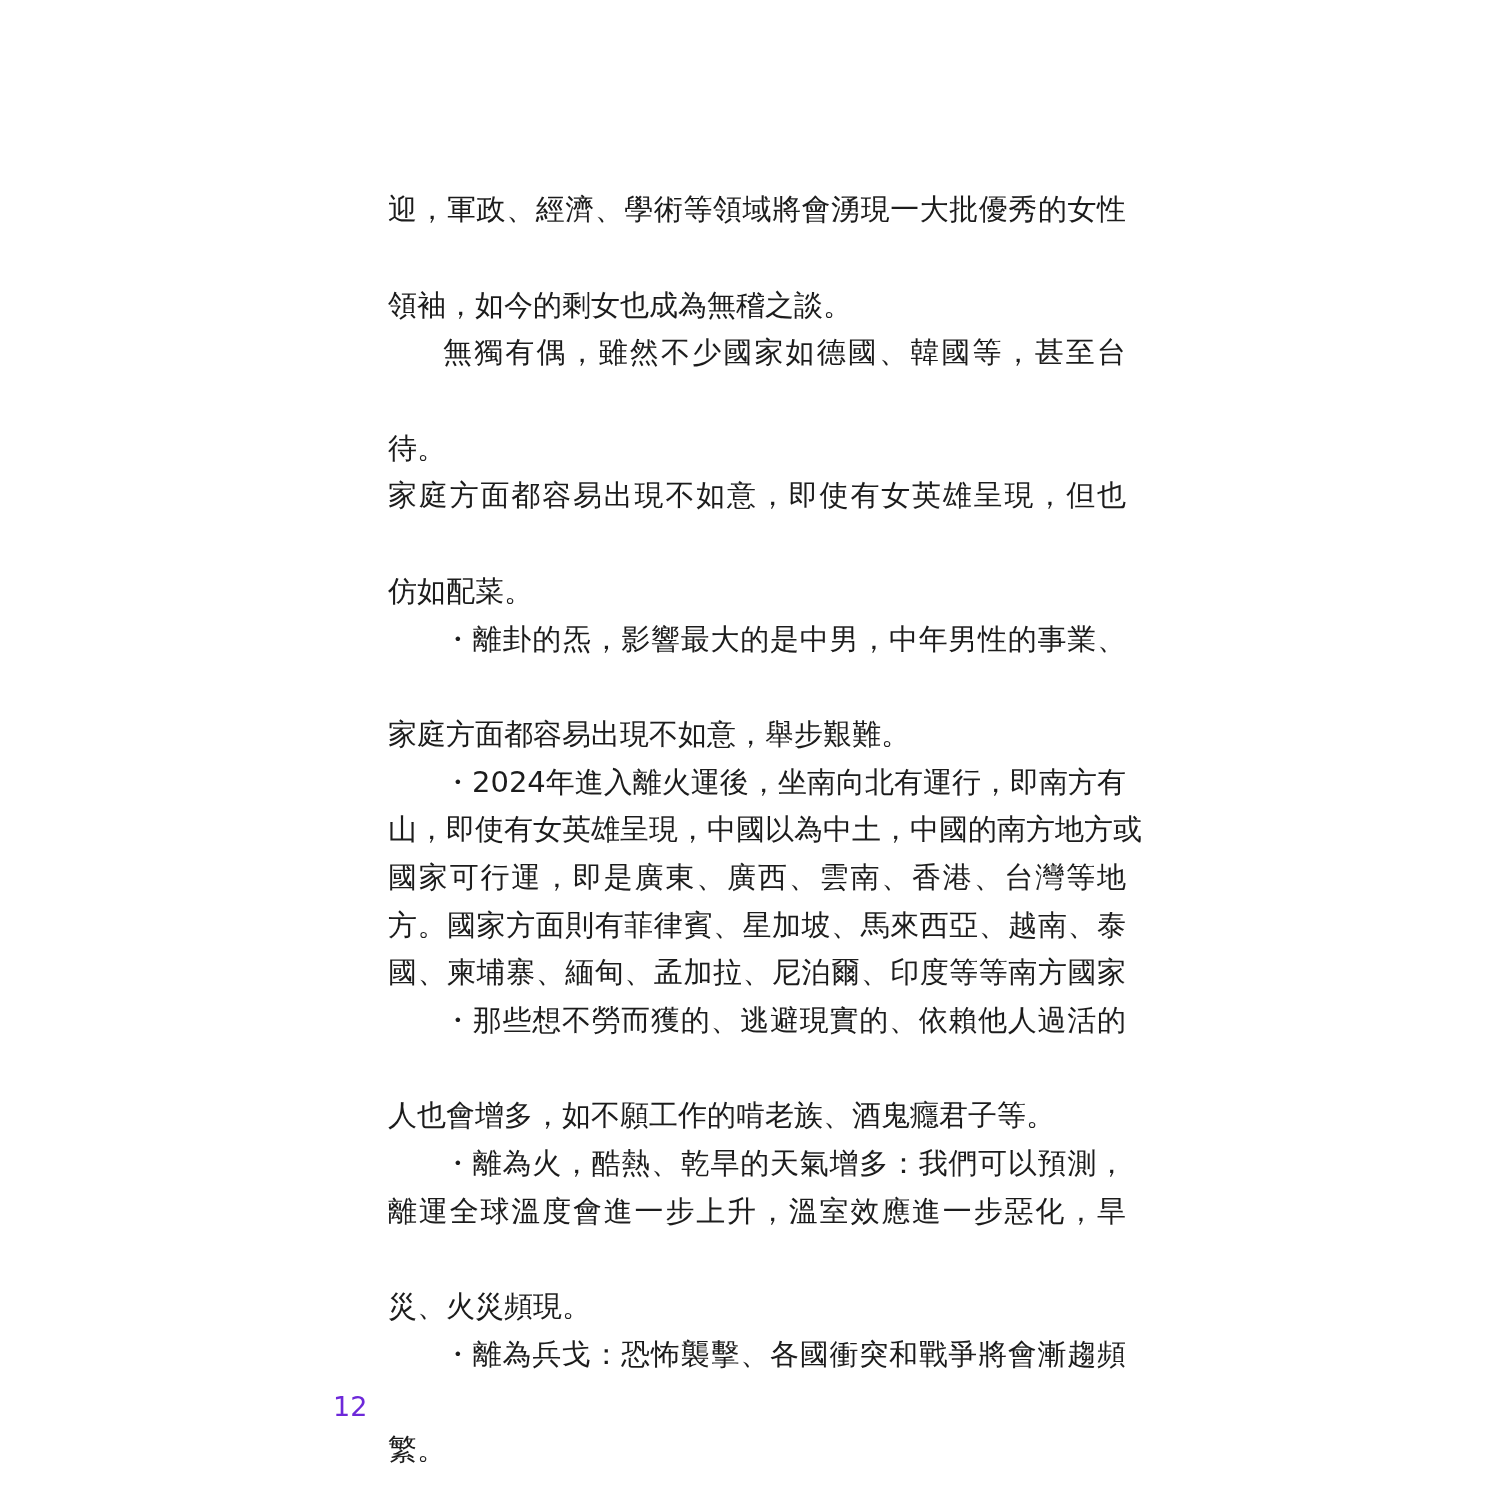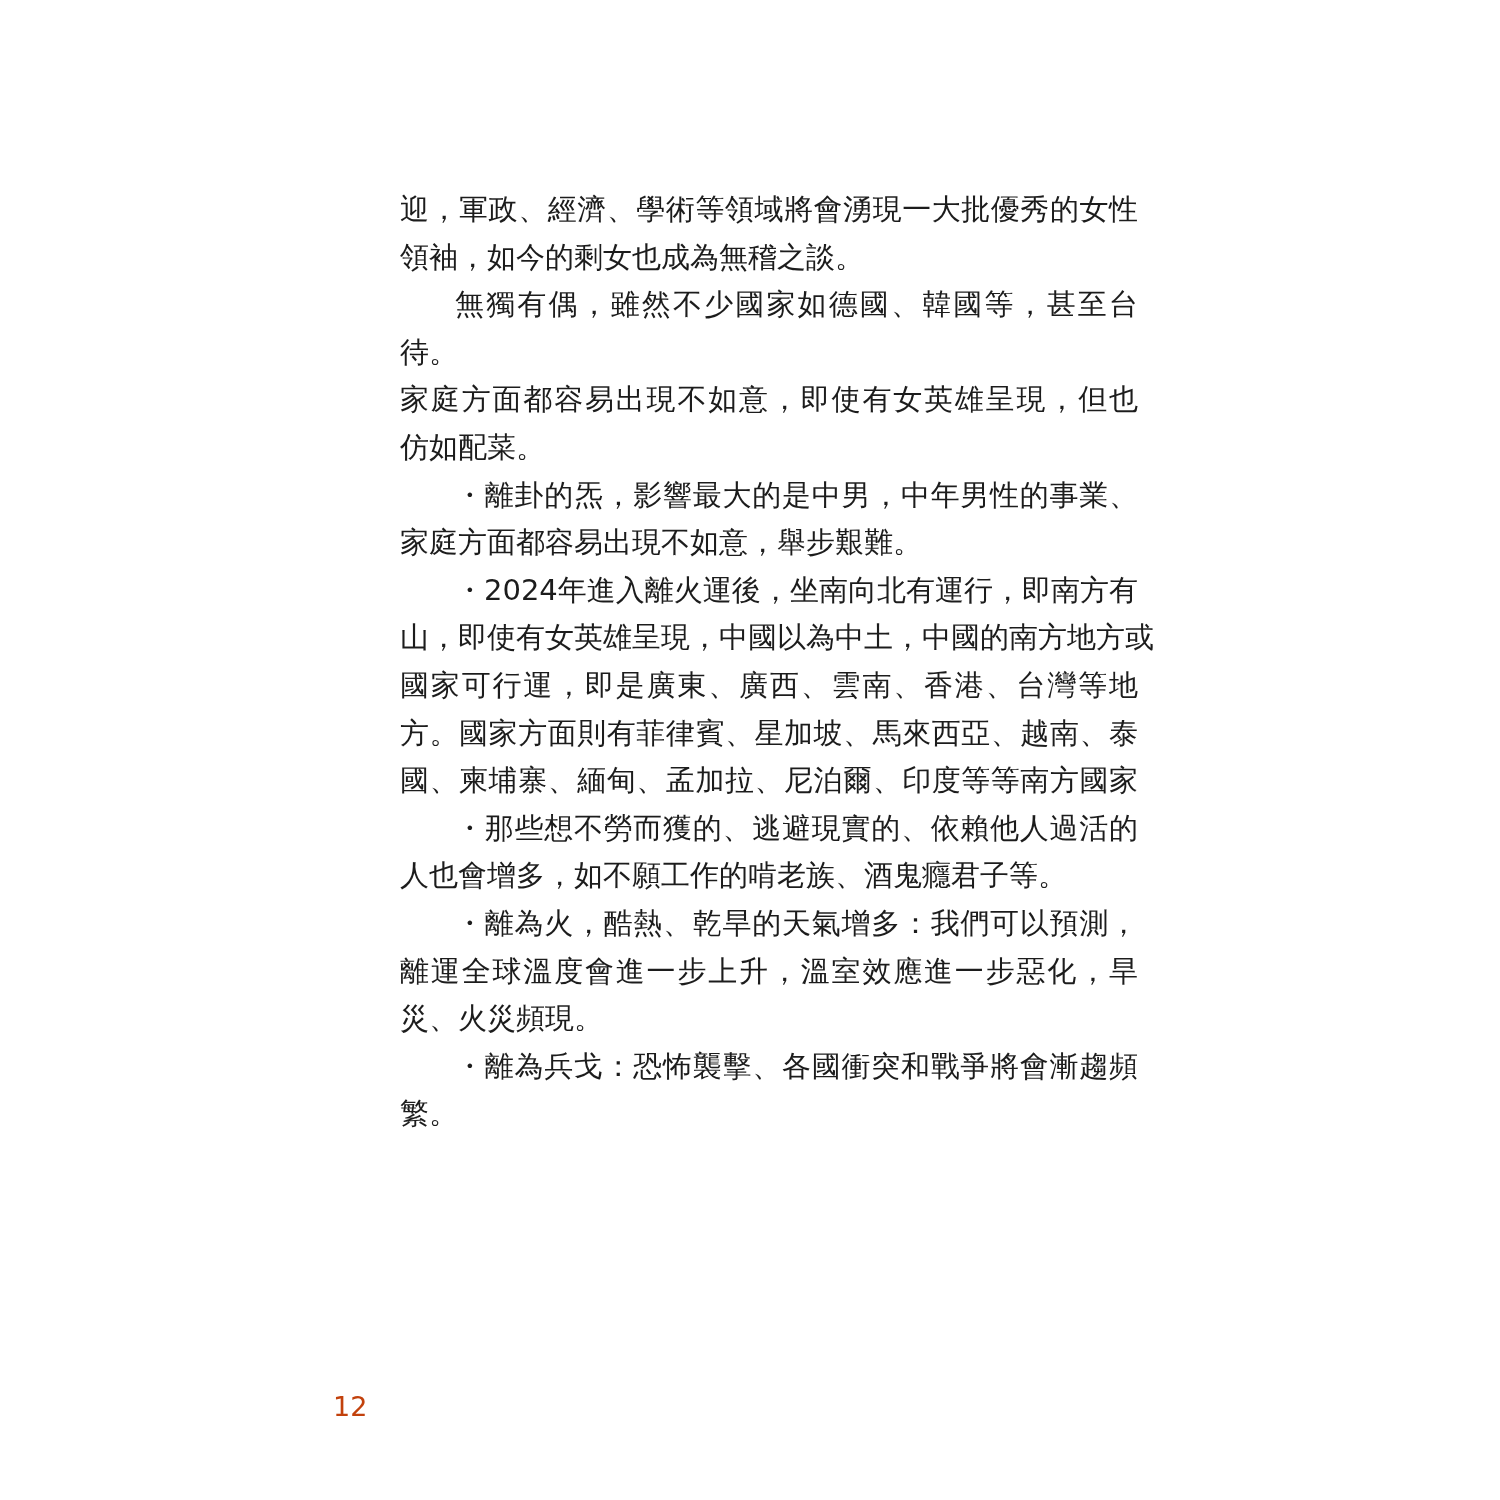--- a/index.html
+++ b/index.html
@@ -10,47 +10,48 @@
   .page {
     position: relative;
     width: 1500px;
     height: 1500px;
     background: #ffffff;
     overflow: hidden;
     font-family: "DejaVu Sans", "Liberation Sans", sans-serif;
   }
   .text-block {
     position: absolute;
-    left: 400px;
+    left: 388px;
     top: 186px;
     width: 738px;
     color: #1c1c1c;
     font-size: 29px;
     font-weight: 400;
   }
   .line {
     height: 47.6px;
     line-height: 47.6px;
     white-space: nowrap;
     text-align: justify;
     text-align-last: justify;
     
   }
   .line.end {
     text-align-last: left;
     white-space: normal;
+    margin-top: 48px;
   }
   .line.indent {
     text-indent: 55px;
   }
   .page-number {
     position: absolute;
     left: 333px;
     top: 1392px;
-    color: #c2410c;
+    color: #6d28d9;
     font-size: 27px;
     line-height: 30px;
   }
 </style>
 </head>
 <body>
 
 <div class="page">
 
   <div class="text-block">

